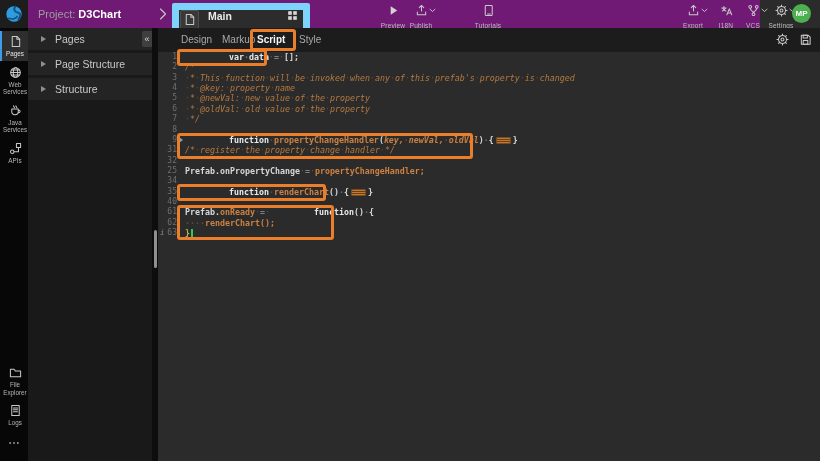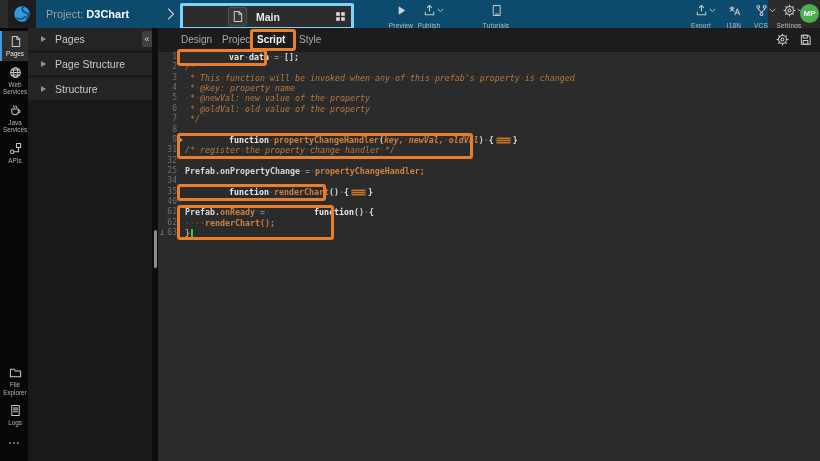--- a/index.html
+++ b/index.html
@@ -1,26 +1,26 @@
 <!DOCTYPE html>
 <html><head>
 <meta charset="utf-8">
 <style>
   html,body{margin:0;padding:0;background:#000;}
   #app{position:relative;width:820px;height:461px;background:#2b2b2b;overflow:hidden;
        font-family:"Liberation Sans",sans-serif;-webkit-font-smoothing:antialiased;}
   .icon{display:inline-flex;align-items:center;justify-content:center;line-height:0;}
 
   
-  #topbar{position:absolute;left:8px;top:0;width:760px;height:28px;background:#0c4a6e;border-bottom:1px solid #000;}
+  #topbar{position:absolute;left:0;top:0;width:760px;height:28px;background:#701a75;border-bottom:1px solid #000;}
   #logo-box{position:absolute;left:0;top:0;width:28px;height:28px;background:#1d1d1d;display:flex;align-items:center;justify-content:center;}
   #project{position:absolute;left:38px;top:8px;font-size:11px;color:#9e9e9e;}
   #project b{color:#ffffff;font-weight:bold;}
   #tb-chevron{position:absolute;left:159px;top:8px;}
-  #main-tab{position:absolute;left:172px;top:3px;width:124px;height:21px;background:#2c2c2c;border:3px solid #7dd3fc;border-radius:2px;display:flex;align-items:center;padding-left:44px;}
+  #main-tab{position:absolute;left:172px;top:3px;width:124px;height:21px;background:#2c2c2c;border:7px solid #7dd3fc;border-radius:2px;display:flex;align-items:flex-start;}
   #main-tab .docbox{width:17px;height:17px;margin-left:1px;background:#383838;border:1px solid #505050;border-radius:2px;display:flex;align-items:center;justify-content:center;}
   #main-tab .lbl{margin-left:9px;font-size:10.5px;font-weight:bold;color:#eaeaea;}
   #main-tab .gridic{margin-left:auto;margin-right:5px;}
   .tb-item{position:absolute;top:3px;width:38px;text-align:center;cursor:pointer;}
   .tb-ic{position:relative;display:inline-block;height:14px;}
   .tb-caret{position:absolute;right:-8px;top:5px;}
   .tb-label{display:block;font-size:6.5px;margin-top:1px;color:#bdbdbd;letter-spacing:.2px;}
   #avatar{position:absolute;left:792px;top:4px;width:19px;height:19px;border-radius:50%;display:flex;align-items:center;justify-content:center;font-size:8px;font-weight:bold;color:#fff;}
 
   
@@ -264,21 +264,21 @@
   </div>
 
   <div id="scrollstrip">
     <div id="scrollthumb"></div>
   </div>
 
   <div id="editor">
     <div id="tabbar">
       <div id="ed-tabs">
           <div class="ed-tab" style="left: 23px;">Design</div>
-          <div class="ed-tab" style="left: 64px;">Project</div>
+          <div class="ed-tab" style="left: 64px;">Markup</div>
           <div class="ed-tab active" style="left: 99px;">Script</div>
           <div class="ed-tab" style="left: 141px;">Style</div>
         </div>
       <div id="ed-tools">
         <span class="icon">
             <svg width="13" height="13" viewBox="0 0 14 14" fill="none" stroke="#c9c9c9" stroke-width="1.1" stroke-linecap="round" stroke-linejoin="round">
               <circle cx="7" cy="7" r="4.3"></circle>
               <circle cx="7" cy="7" r="1.6"></circle>
               <path d="M7 1 V2.7 M7 11.3 V13 M1 7 H2.7 M11.3 7 H13 M2.8 2.8 L4 4 M10 10 L11.2 11.2 M11.2 2.8 L10 4 M4 10 L2.8 11.2"></path>
             </svg>

